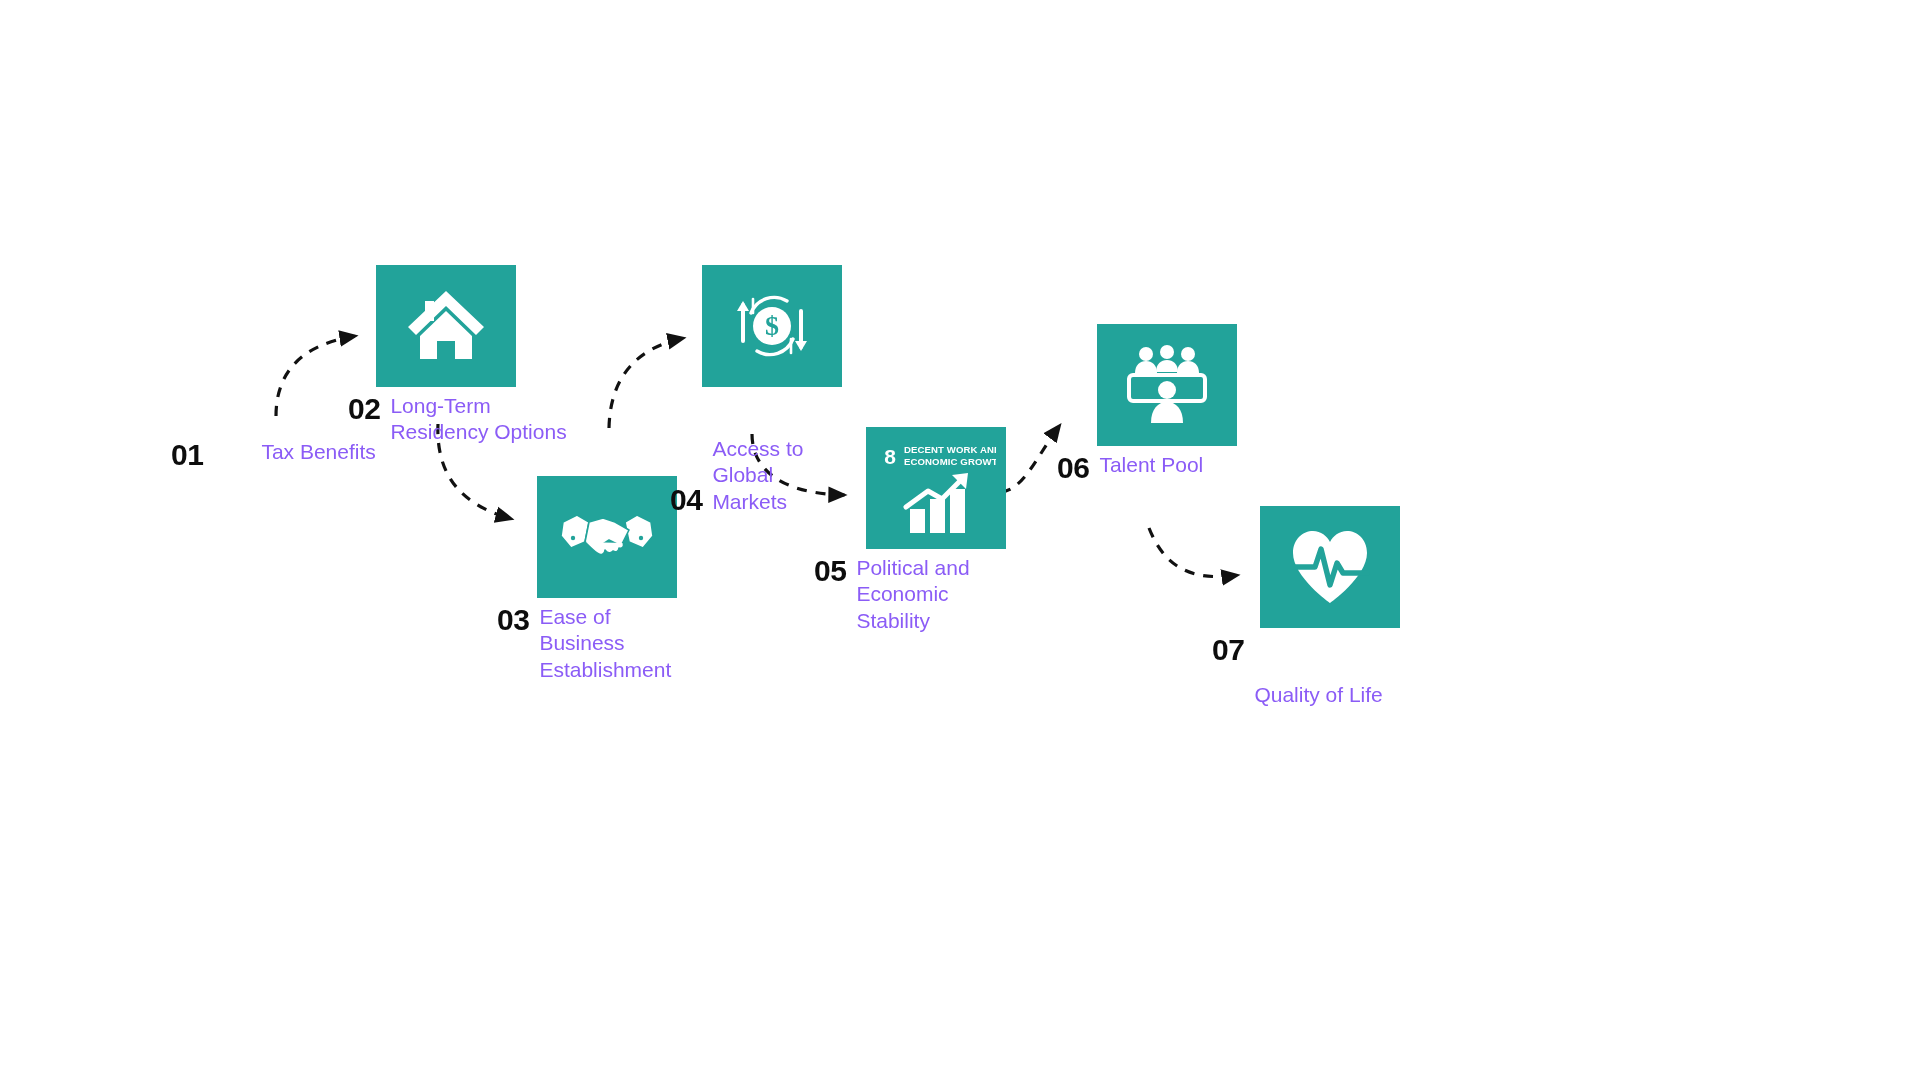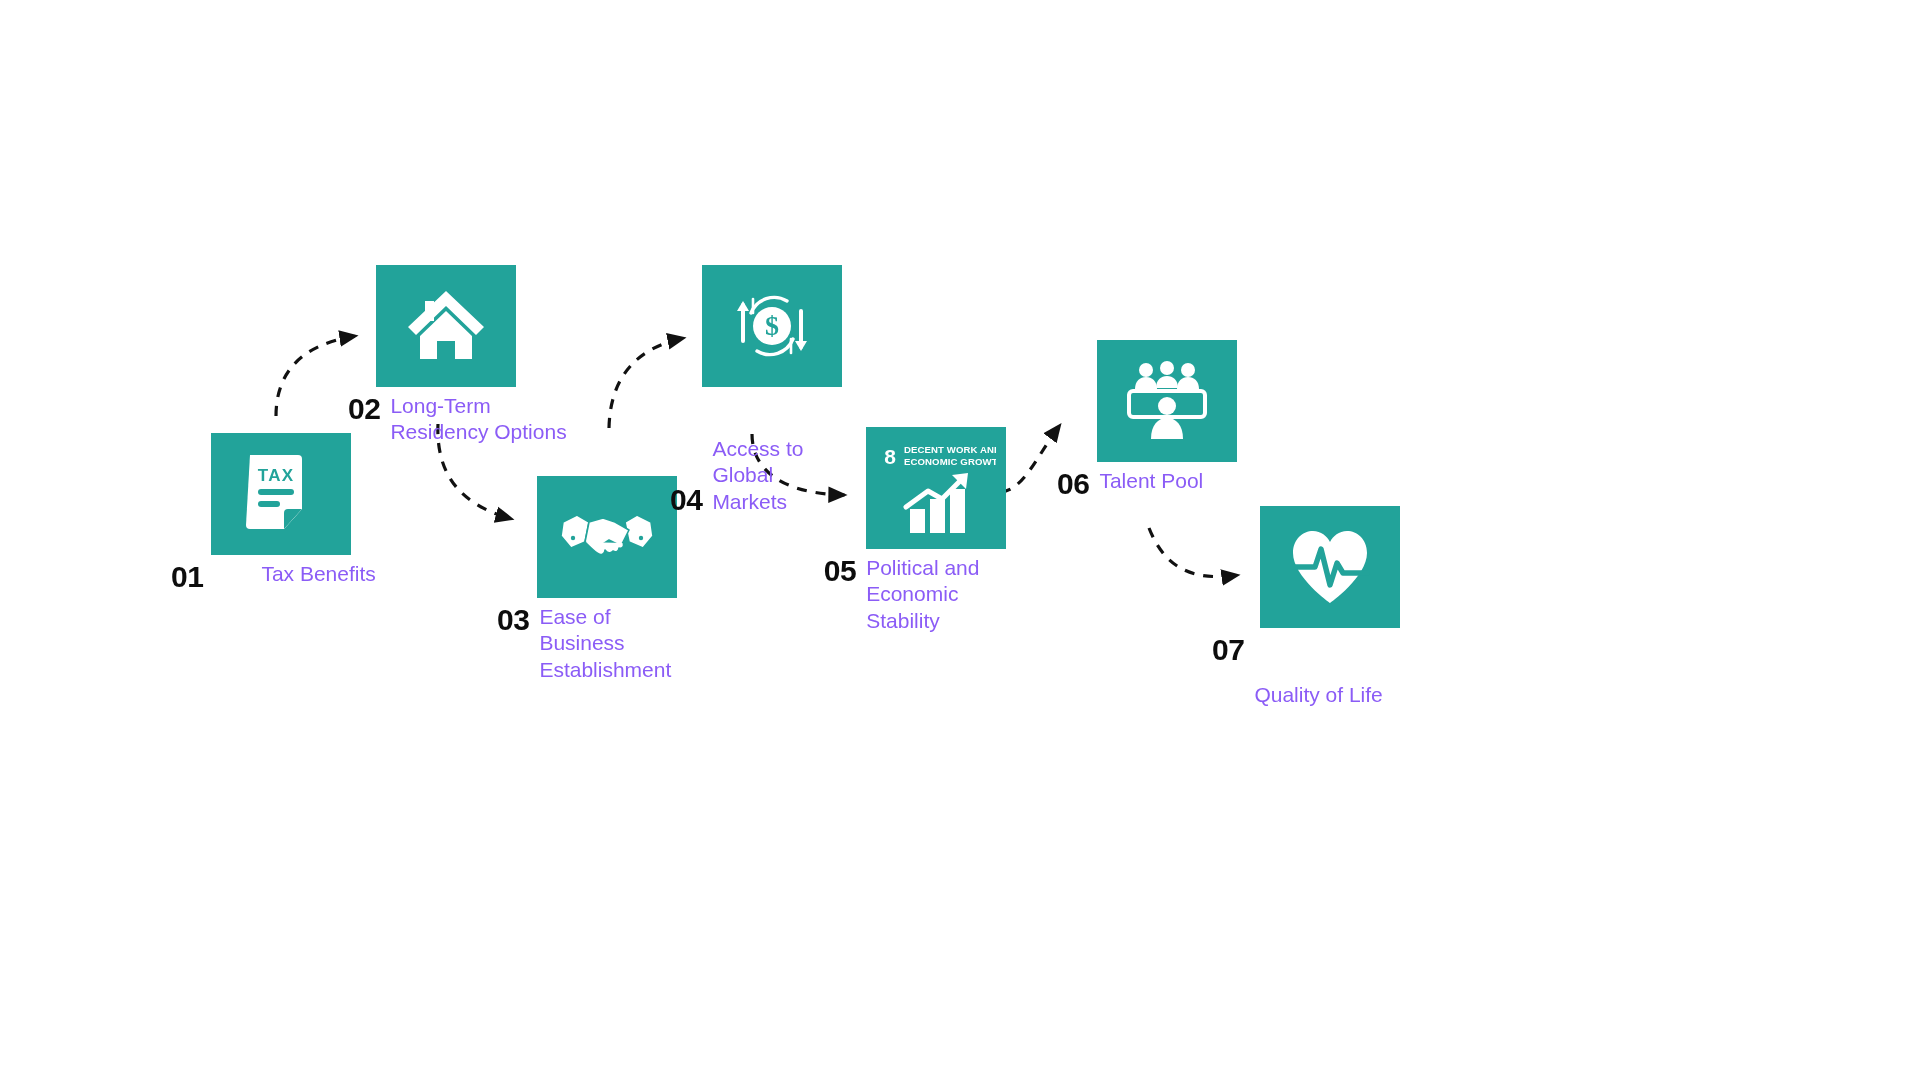--- a/index.html
+++ b/index.html
@@ -76,21 +76,21 @@
 
   .step.s2 .caption { margin-left: -28px; }
   .step.s2 .label   { width: 200px; }
 
   .step.s3 .caption { margin-left: -40px; }
   .step.s3 .label   { width: 138px; }
 
   .step.s4 .caption { margin-left: -32px; align-items: flex-end; }
   .step.s4 .label   { width: 106px; margin-top: 43px; }
 
-  .step.s5 .caption { margin-left: -52px; justify-content: center; }
+  .step.s5 .caption { margin-left: -52px; }
   .step.s5 .label   { width: 130px; }
 
   .step.s6 .caption { margin-left: -40px; }
   .step.s6 .label   { width: 160px; }
 
   .step.s7 .caption { margin-left: -48px; }
   .step.s7 .label   { width: 190px; margin-top: 48px; }
 </style>
 </head>
 <body>
@@ -111,30 +111,20 @@
     <path d="M609,428 C610,380 634,348 684,338" fill="none" stroke="#111111" stroke-width="3.2" stroke-dasharray="10 9" stroke-linecap="butt" marker-end="url(#arrowhead)"></path>
 
     <path d="M752,434 C752,470 782,494 845,495" fill="none" stroke="#111111" stroke-width="3.2" stroke-dasharray="10 9" stroke-linecap="butt" marker-end="url(#arrowhead)"></path>
 
     <path d="M1001,492 C1024,490 1038,454 1060,425" fill="none" stroke="#111111" stroke-width="3.2" stroke-dasharray="10 9" stroke-linecap="butt" marker-end="url(#arrowhead)"></path>
 
     <path d="M1149,528 C1164,566 1190,582 1238,575" fill="none" stroke="#111111" stroke-width="3.2" stroke-dasharray="10 9" stroke-linecap="butt" marker-end="url(#arrowhead)"></path>
   </svg>
 
   <div class="step s1" style="left:211px; top:433px;">
-    <div class="tile">
-      <svg width="78" height="86" viewBox="0 0 78 86">
-        <path d="M8 4 h48 a4 4 0 0 1 4 4 v50 l-18 20 h-34 a4 4 0 0 1 -4 -4 z" fill="#ffffff"></path>
-        <path d="M60 58 l-18 20 v-16 a4 4 0 0 1 4 -4 z" fill="#ffffff" opacity="0.92"></path>
-        <path d="M60 58 h-14 a4 4 0 0 0 -4 4 v16 z" fill="#22a39a"></path>
-        <text x="34" y="30" text-anchor="middle" fill="#22a39a" font-family="Liberation Sans, sans-serif" font-size="17" font-weight="700" letter-spacing="1.2">TAX</text>
-        <rect x="16" y="38" width="36" height="6" rx="3" fill="#22a39a"></rect>
-        <rect x="16" y="50" width="22" height="6" rx="3" fill="#22a39a"></rect>
-      </svg>
-    </div>
     <div class="caption">
       <span class="num">01</span>
       <span class="label">Tax Benefits</span>
     </div>
   </div>
 
   <div class="step s2" style="left:376px; top:265px;">
     <div class="tile">
       <svg width="84" height="78" viewBox="0 0 84 78">
         <rect x="21" y="14" width="9" height="20" fill="#ffffff"></rect>
@@ -200,21 +190,21 @@
         <path d="M30 70 L52 54 L66 62 L88 40" fill="none" stroke="#ffffff" stroke-width="5" stroke-linecap="round" stroke-linejoin="round"></path>
         <path d="M76 38 L92 36 L90 52 Z" fill="#ffffff"></path>
       </svg>
     </div>
     <div class="caption">
       <span class="num">05</span>
       <span class="label">Political and Economic Stability</span>
     </div>
   </div>
 
-  <div class="step s6" style="left:1097px; top:340px;">
+  <div class="step s6" style="left:1097px; top:324px;">
     <div class="tile">
       <svg width="92" height="84" viewBox="0 0 92 84">
         <circle cx="25" cy="11" r="7" fill="#ffffff"></circle>
         <path d="M14 30 C14 22 19 18 25 18 C31 18 36 22 36 30 Z" fill="#ffffff"></path>
         <circle cx="46" cy="9" r="7" fill="#ffffff"></circle>
         <path d="M35 29 C35 21 40 17 46 17 C52 17 57 21 57 29 Z" fill="#ffffff"></path>
         <circle cx="67" cy="11" r="7" fill="#ffffff"></circle>
         <path d="M56 30 C56 22 61 18 67 18 C73 18 78 22 78 30 Z" fill="#ffffff"></path>
         <rect x="8" y="32" width="76" height="26" rx="4" fill="none" stroke="#ffffff" stroke-width="4"></rect>
         <circle cx="46" cy="47" r="9" fill="#ffffff"></circle>

